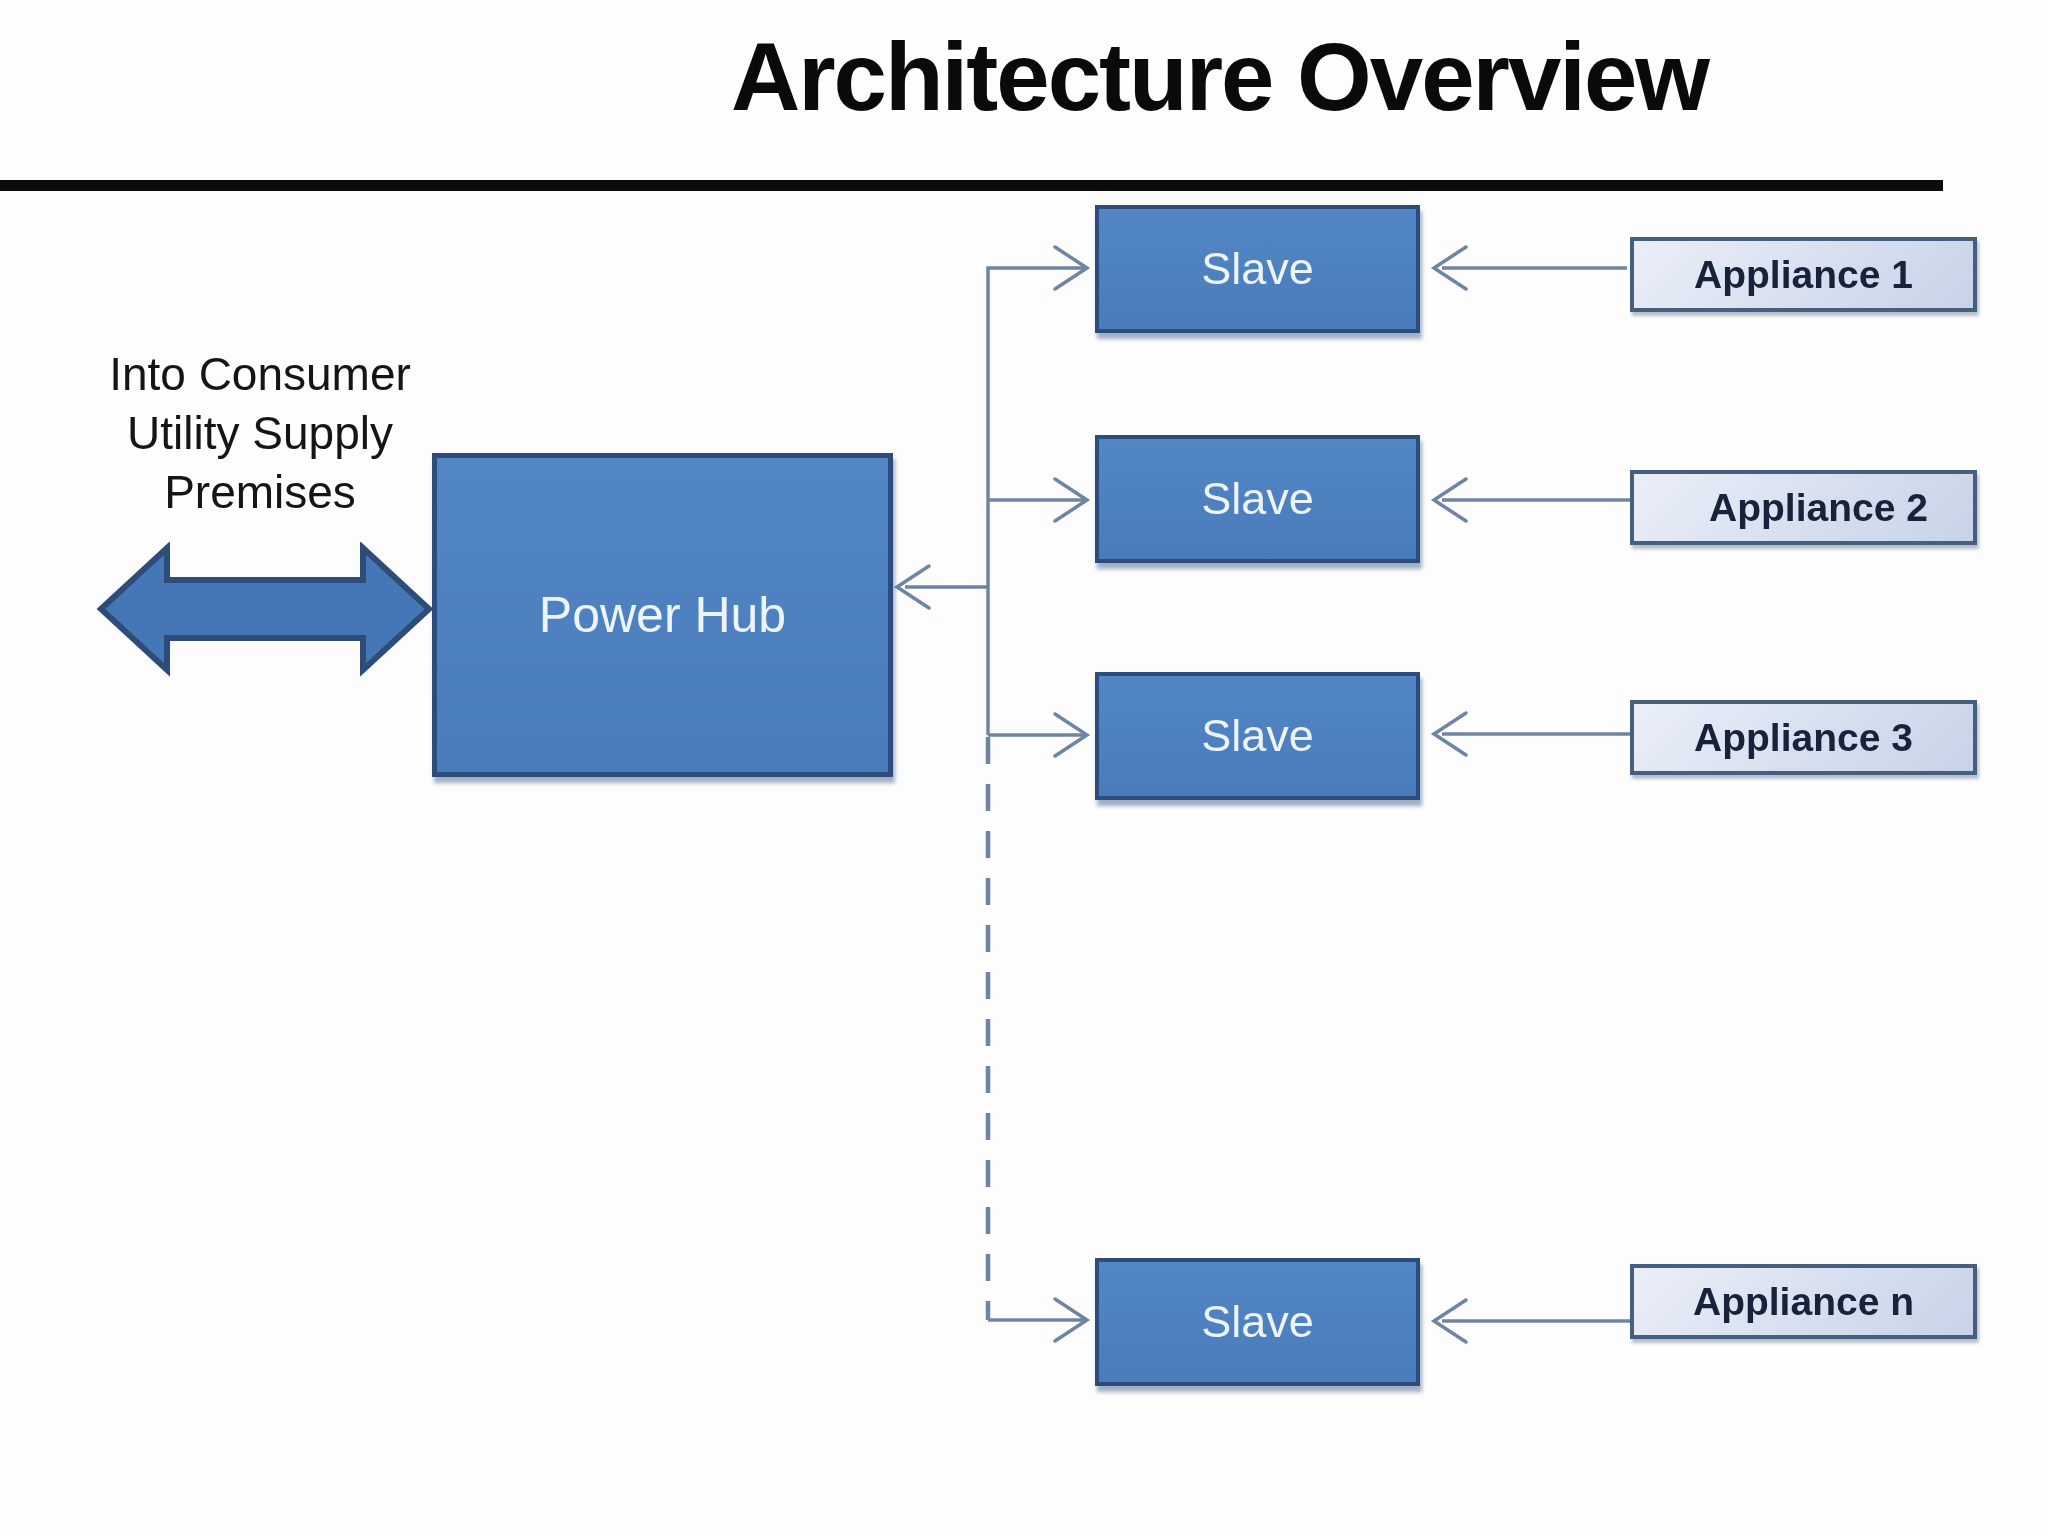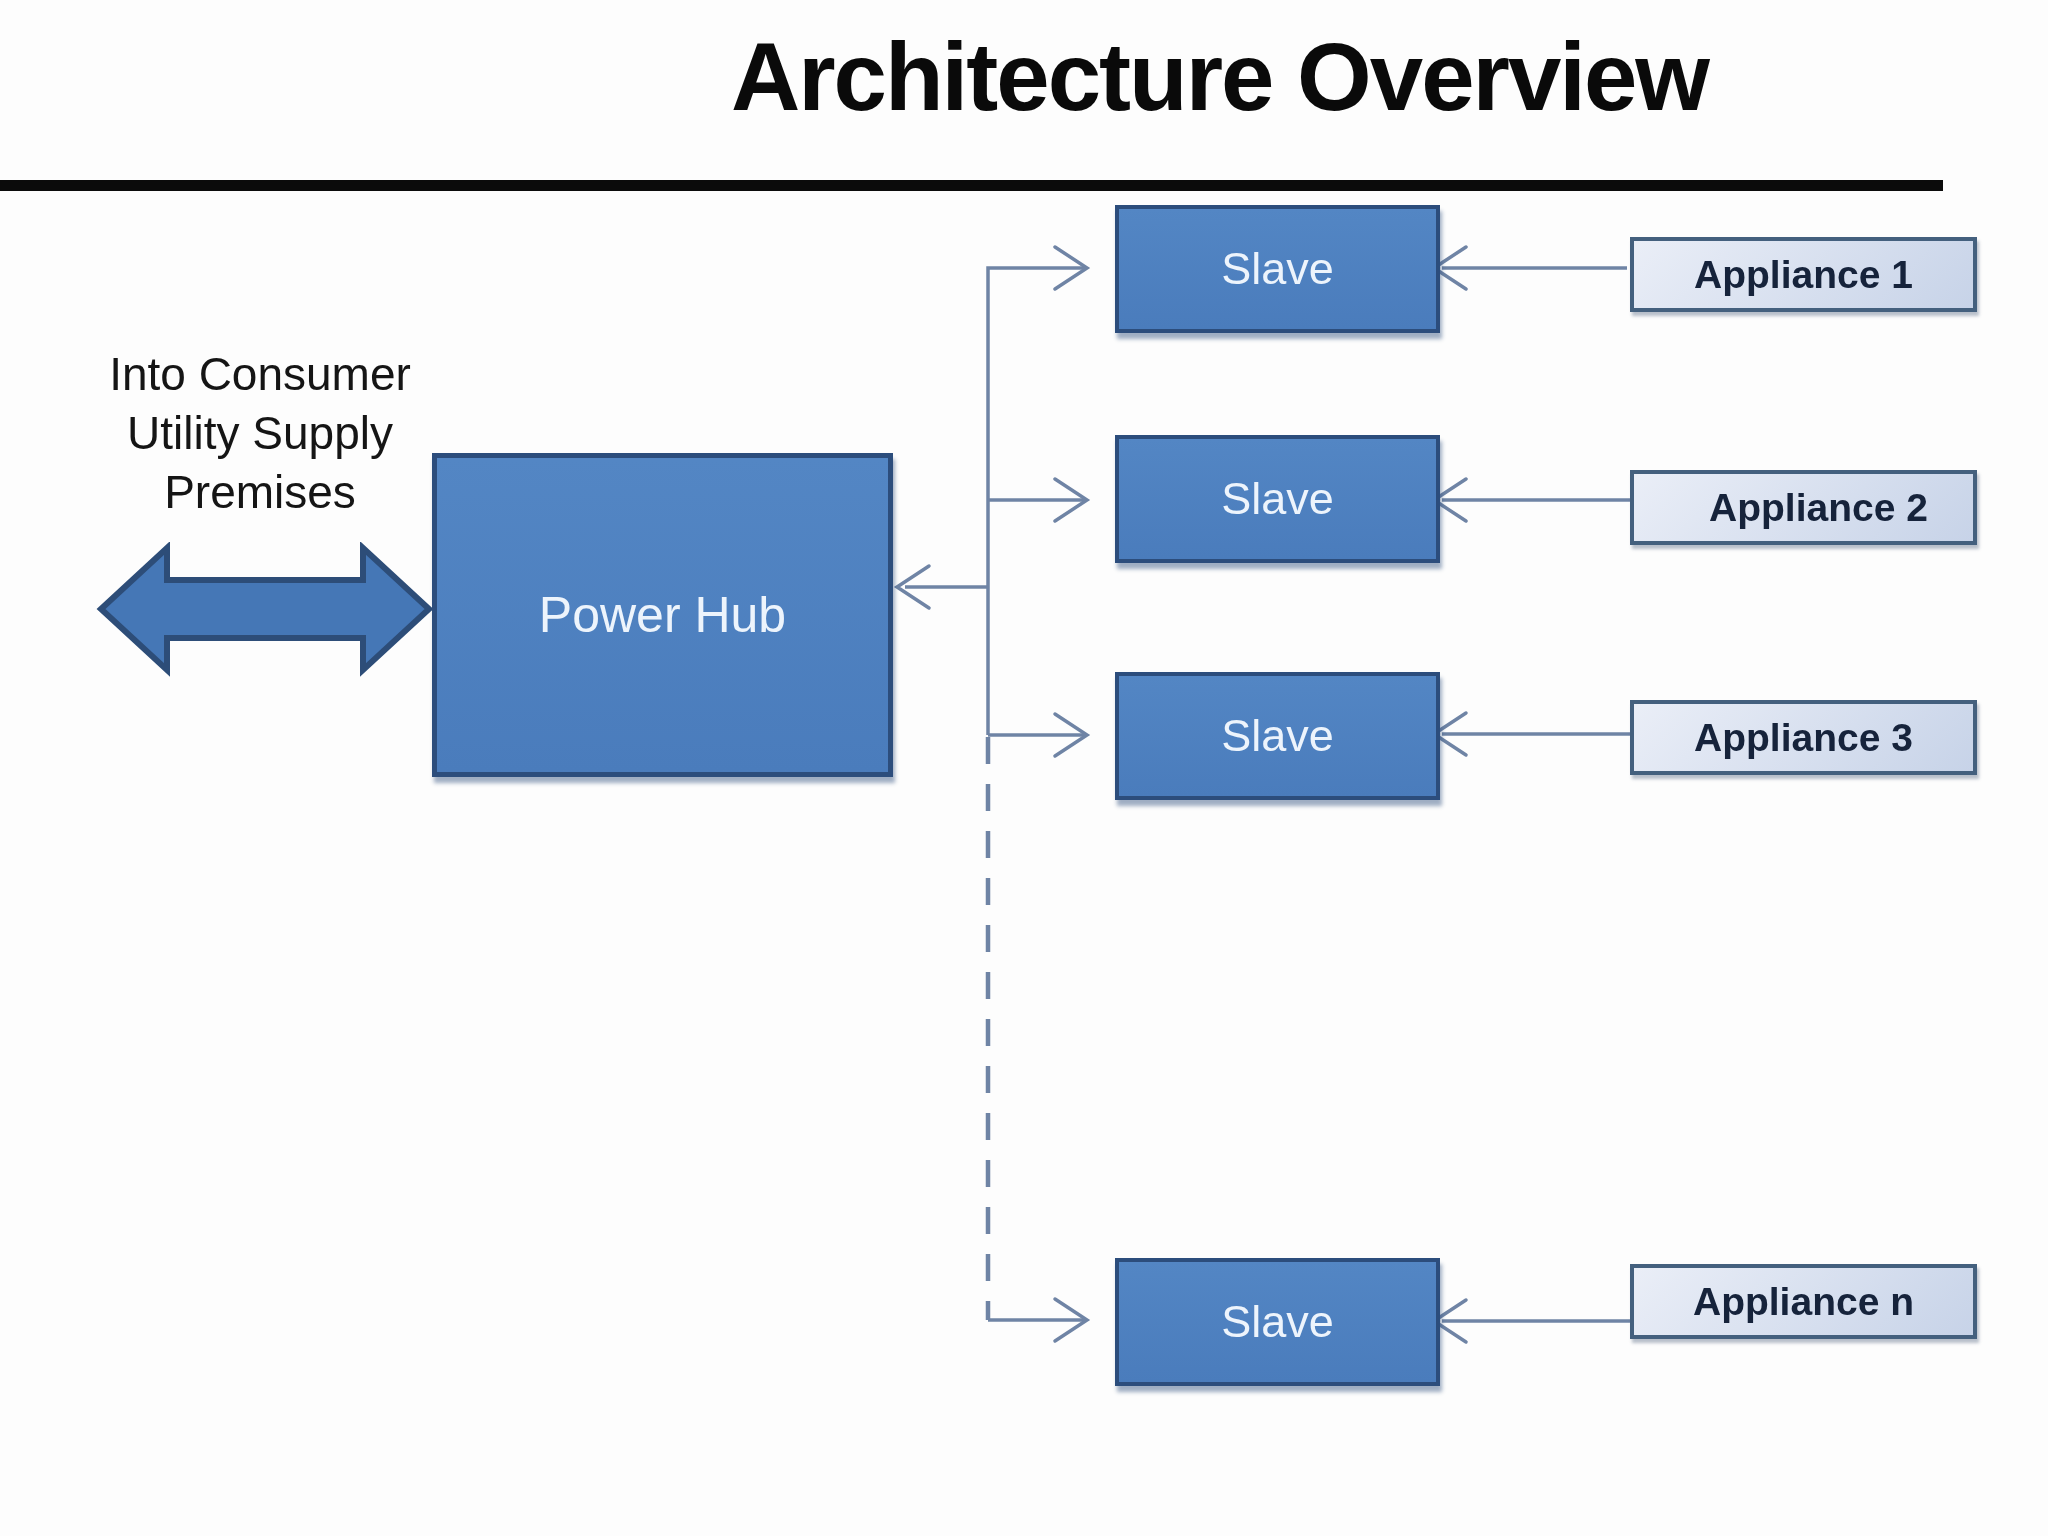--- a/index.html
+++ b/index.html
@@ -46,21 +46,21 @@
 
   .node {
     position: absolute; box-sizing: border-box;
     display: flex; align-items: center; justify-content: center;
     background: linear-gradient(180deg, var(--node-fill-light, #5386c4), var(--node-fill, #4a7cbc));
     border: 5px solid var(--node-border, #2c4d7c);
     color: var(--node-text, #edf4fc);
     box-shadow: 2px 6px 4px rgba(44, 77, 124, 0.45);
   }
   .power-hub { left: 432px; top: 453px; width: 461px; height: 324px; font-size: 50px; }
-  .slave { left: 1095px; width: 325px; height: 128px; font-size: 45px; border-width: 4px; margin-left: 20px; }
+  .slave { left: 1095px; width: 325px; height: 128px; font-size: 45px; border-width: 4px; }
   .slave-1 { top: 205px; }
   .slave-2 { top: 435px; }
   .slave-3 { top: 672px; }
   .slave-n { top: 1258px; }
 
   .appliance {
     position: absolute; box-sizing: border-box; left: 1630px; width: 347px; height: 75px;
     display: flex; align-items: center; justify-content: center;
     background: linear-gradient(135deg, var(--appliance-fill-top, #eaeef7), var(--appliance-fill-bottom, #c7d3e8));
     border: 4px solid var(--appliance-border, #44607e);

